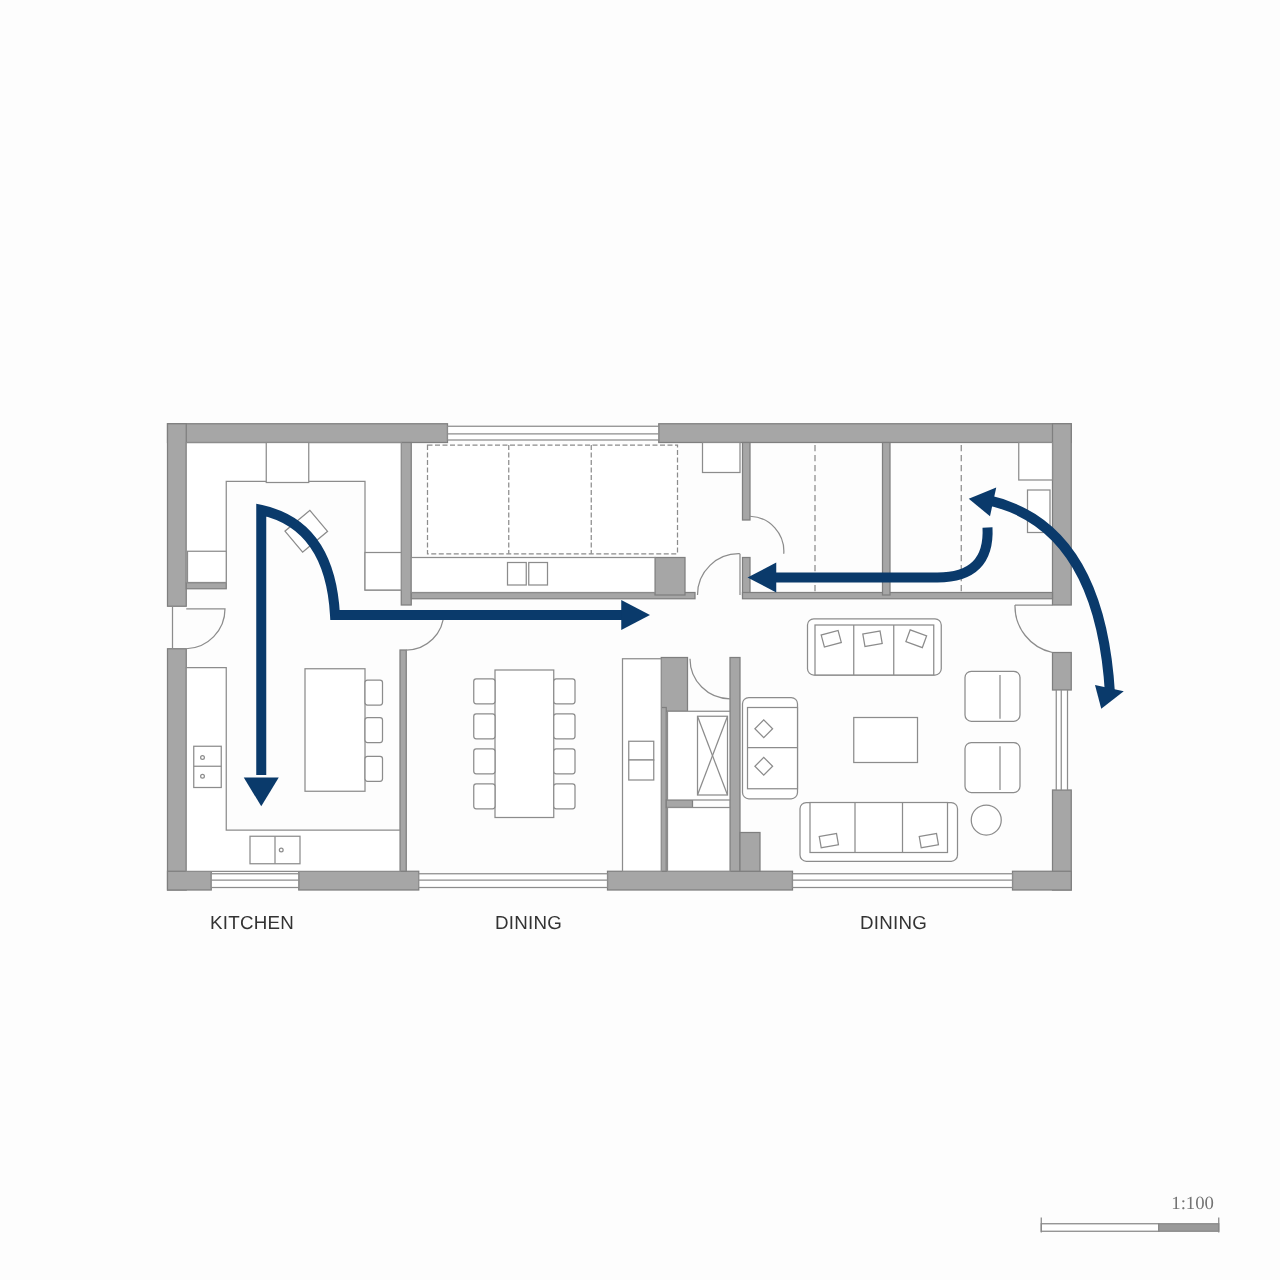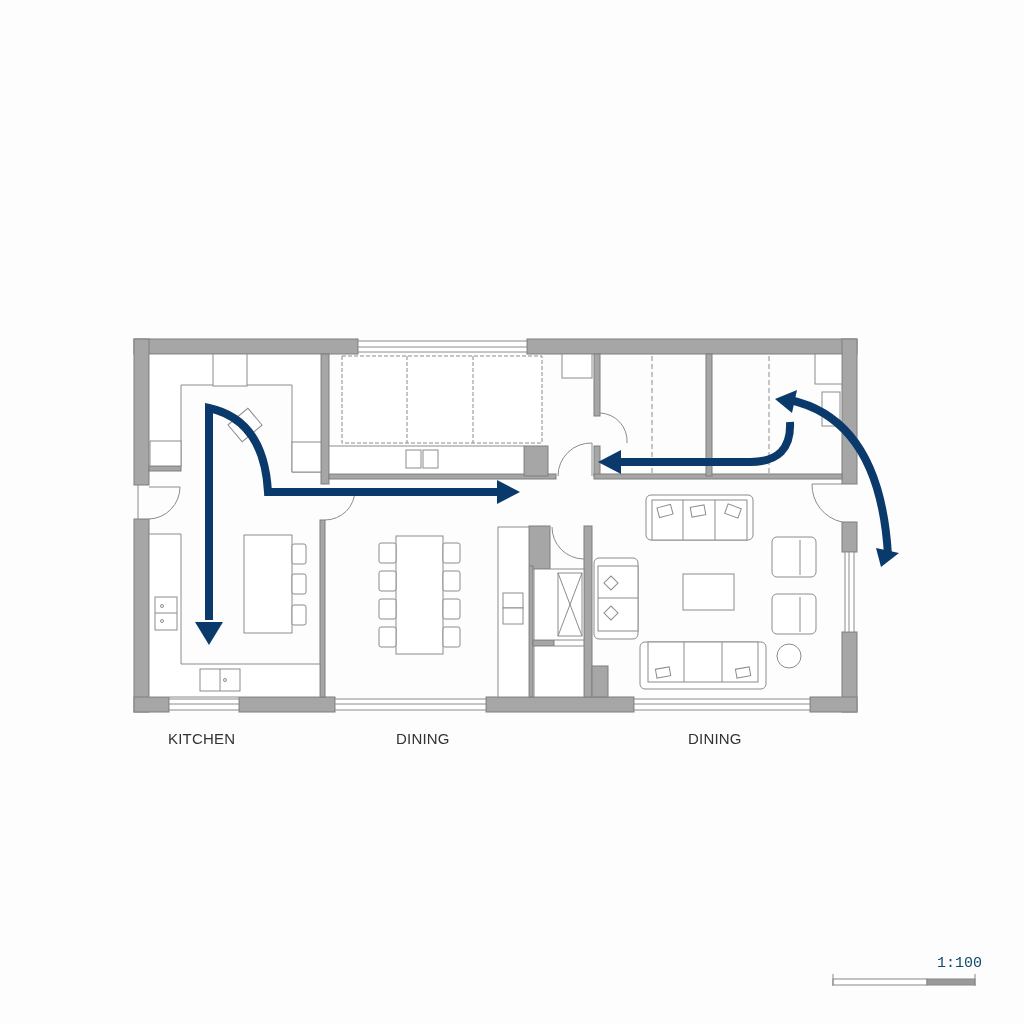--- a/index.html
+++ b/index.html
@@ -1,19 +1,19 @@
 <!DOCTYPE html>
 <html><head>
   <meta charset="utf-8">
   <style>
     html, body { margin: 0; padding: 0; background: #fdfdfd; }
     body { width: 1024px; height: 1024px; position: relative; overflow: hidden; font-family: "Liberation Sans", sans-serif; }
     #plan { position: absolute; left: 0; top: 0; }
     .room-label { position: absolute; top: 730px; font-size: 15px; color: #333; letter-spacing: 0.2px; font-family: Liberation Sans, sans-serif; }
-    .scale-text { position: absolute; left: 937px; top: 955px; font-size: 15px; color: #0c4a6e; font-family: Liberation Mono, monospace; }
+    .scale-text { position: absolute; left: 937px; top: 955px; font-size: 15px; color: #737373; font-family: Liberation Serif, serif; }
   </style>
 </head>
 <body>
 
 <svg id="plan" width="1024" height="1024" viewBox="0 0 1024 1024" xmlns="http://www.w3.org/2000/svg">
   <defs>
     <pattern id="none" width="1" height="1"></pattern>
   </defs>
 
   <g fill="#a6a6a6" stroke="#7f7f7f" stroke-width="1">

